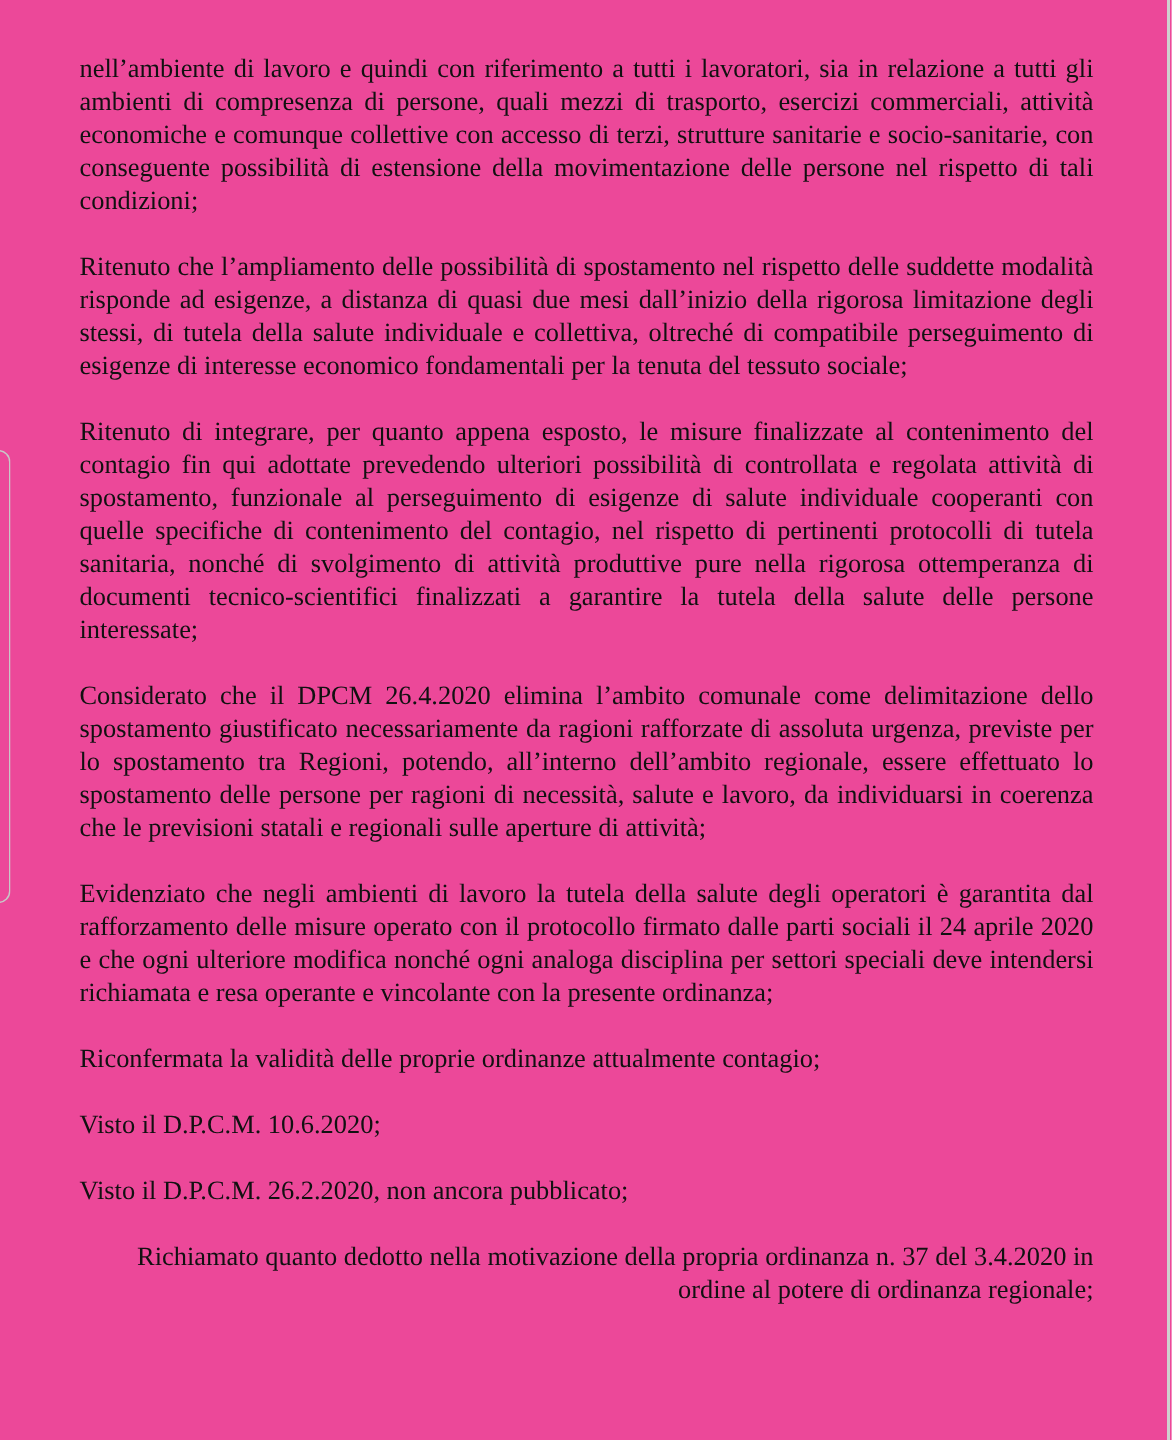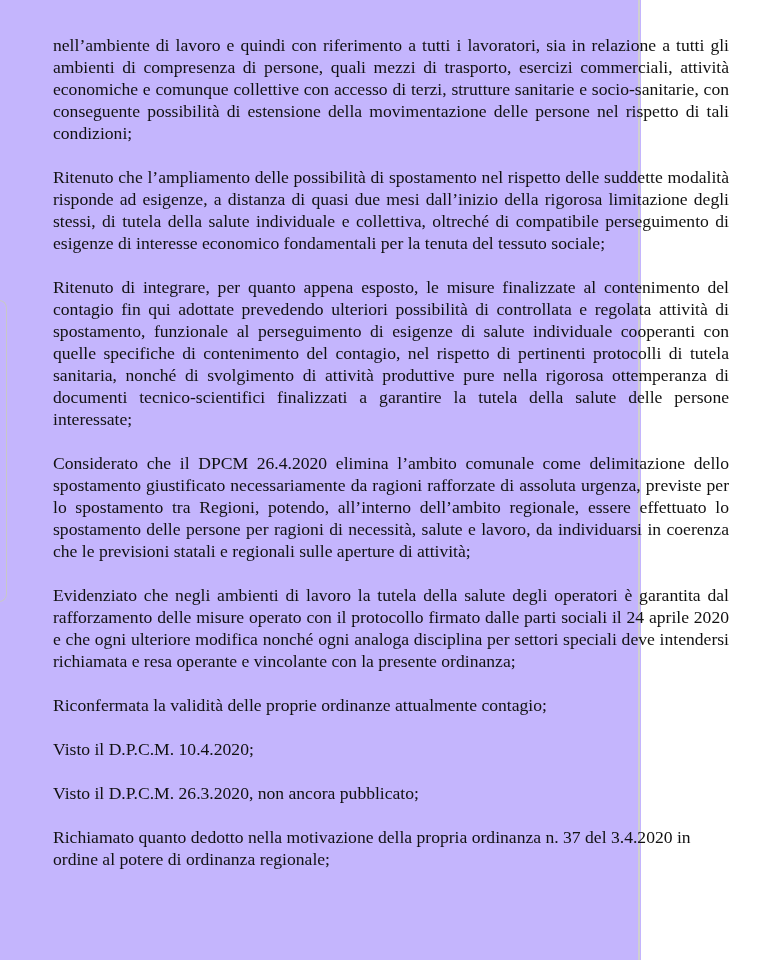--- a/index.html
+++ b/index.html
@@ -10,23 +10,23 @@
     body {
       width: 781px;
       height: 960px;
       position: relative;
       overflow: hidden;
     }
     .page {
       position: absolute;
       left: 0;
       top: 0;
-      width: 641px;
+      width: 781px;
       height: 960px;
-      background: #c4b5fd;
+      background: #ec4899;
     }
     .right-border {
       position: absolute;
       top: 0;
       right: 1px;
       width: 2px;
       height: 960px;
       background: #cfcfcf;
     }
     .left-bracket {
@@ -49,34 +49,34 @@
       font-size: 17.6px;
       line-height: 22px;
       color: #111111;
     }
     .para {
       margin: 0 0 22px 0;
       text-align: justify;
       text-justify: inter-word;
     }
     .para.last-left {
-      text-align: left;
+      text-align: right;
     }
   </style>
 </head>
 <body>
 
 <div class="page">
   <div class="left-bracket"></div>
   <div class="right-border"></div>
 
   <div class="content">
     <p class="para">nell’ambiente di lavoro e quindi con riferimento a tutti i lavoratori, sia in relazione a tutti gli ambienti di compresenza di persone, quali mezzi di trasporto, esercizi commerciali, attività economiche e comunque collettive con accesso di terzi, strutture sanitarie e socio-sanitarie, con conseguente possibilità di estensione della movimentazione delle persone nel rispetto di tali condizioni;</p>
     <p class="para">Ritenuto che l’ampliamento delle possibilità di spostamento nel rispetto delle suddette modalità risponde ad esigenze, a distanza di quasi due mesi dall’inizio della rigorosa limitazione degli stessi, di tutela della salute individuale e collettiva, oltreché di compatibile perseguimento di esigenze di interesse economico fondamentali per la tenuta del tessuto sociale;</p>
     <p class="para">Ritenuto di integrare, per quanto appena esposto, le misure finalizzate al contenimento del contagio fin qui adottate prevedendo ulteriori possibilità di controllata e regolata attività di spostamento, funzionale al perseguimento di esigenze di salute individuale cooperanti con quelle specifiche di contenimento del contagio, nel rispetto di pertinenti protocolli di tutela sanitaria, nonché di svolgimento di attività produttive pure nella rigorosa ottemperanza di documenti tecnico-scientifici finalizzati a garantire la tutela della salute delle persone interessate;</p>
     <p class="para">Considerato che il DPCM 26.4.2020 elimina l’ambito comunale come delimitazione dello spostamento giustificato necessariamente da ragioni rafforzate di assoluta urgenza, previste per lo spostamento tra Regioni, potendo, all’interno dell’ambito regionale, essere effettuato lo spostamento delle persone per ragioni di necessità, salute e lavoro, da individuarsi in coerenza che le previsioni statali e regionali sulle aperture di attività;</p>
     <p class="para">Evidenziato che negli ambienti di lavoro la tutela della salute degli operatori è garantita dal rafforzamento delle misure operato con il protocollo firmato dalle parti sociali il 24 aprile 2020 e che ogni ulteriore modifica nonché ogni analoga disciplina per settori speciali deve intendersi richiamata e resa operante e vincolante con la presente ordinanza;</p>
     <p class="para">Riconfermata la validità delle proprie ordinanze attualmente contagio;</p>
-    <p class="para">Visto il D.P.C.M. 10.4.2020;</p>
-    <p class="para">Visto il D.P.C.M. 26.3.2020, non ancora pubblicato;</p>
+    <p class="para">Visto il D.P.C.M. 10.6.2020;</p>
+    <p class="para">Visto il D.P.C.M. 26.2.2020, non ancora pubblicato;</p>
     <p class="para last-left">Richiamato quanto dedotto nella motivazione della propria ordinanza n. 37 del 3.4.2020 in ordine al potere di ordinanza regionale;</p>
   </div>
 </div>
 
 </body></html>

